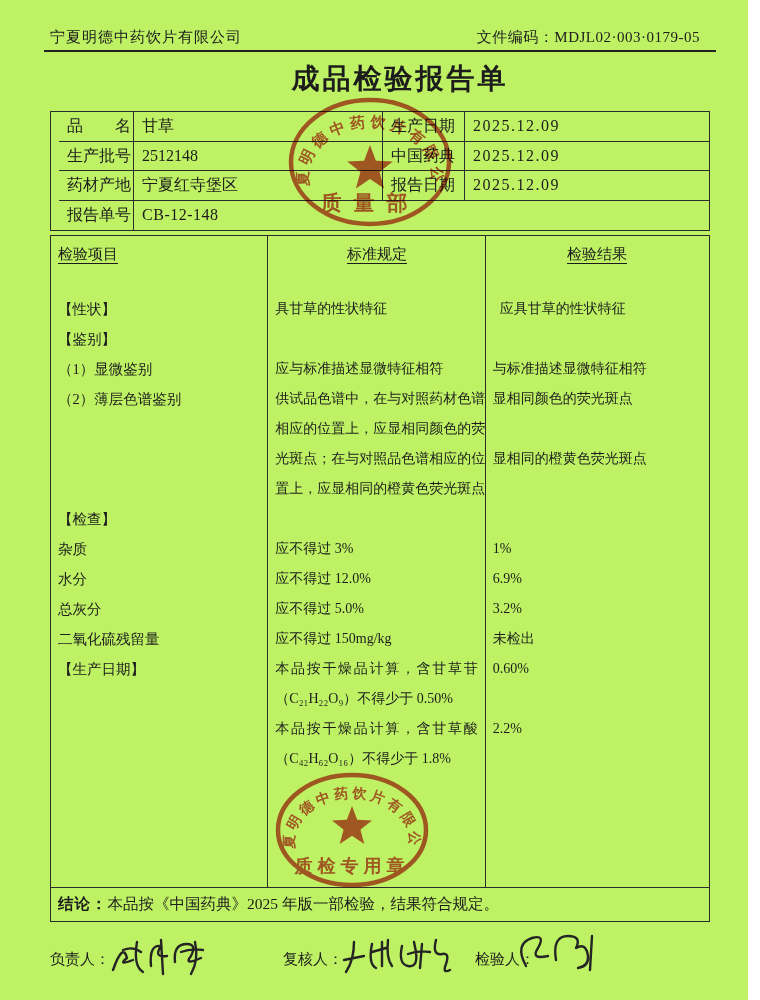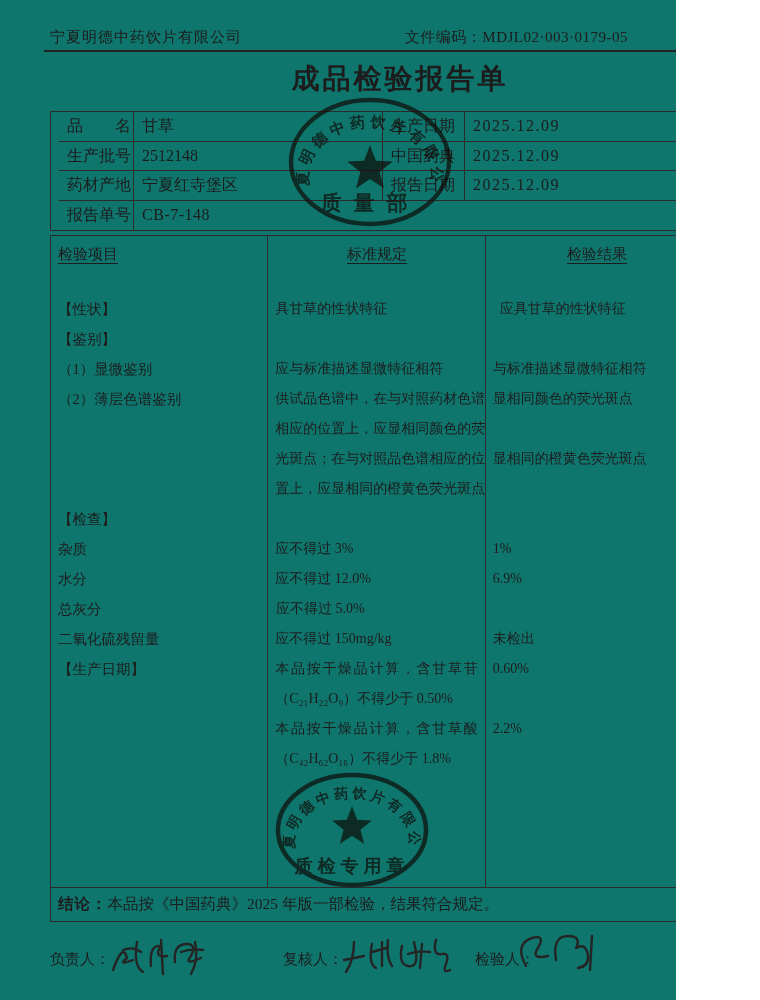--- a/index.html
+++ b/index.html
@@ -1,17 +1,17 @@
 <!DOCTYPE html>
 <html><head>
 <meta charset="utf-8">
 <style>
   html,body{margin:0;padding:0;background:#ffffff;}
   .page{
-    position:relative;width:676px;height:1000px;background:#0f766e;
+    position:relative;width:748px;height:1000px;background:#bef264;
     font-family:"Liberation Serif","DejaVu Serif",serif;color:#1c1c1c;overflow:hidden;
   }
   
   .hdr-company{position:absolute;left:50px;top:28px;font-size:15px;letter-spacing:1px;}
   .hdr-code{position:absolute;right:48px;top:28px;font-size:15px;letter-spacing:.5px;}
   .hdr-rule{position:absolute;left:44px;top:50px;width:672px;height:2px;background:#222;}
   .title{position:absolute;left:0;top:60px;width:760px;text-align:center;
          font-size:28px;font-weight:bold;letter-spacing:3px;margin-left:20px;}
   
   .info-table{position:absolute;left:50px;top:111px;width:660px;border:1.5px solid #2b2b2b;box-sizing:border-box;padding-left:8px;}
@@ -77,21 +77,21 @@
       <div class="ic v2">2025.12.09</div>
     </div>
     <div class="info-row">
       <div class="ic l1">药材产地</div>
       <div class="ic v1">宁夏红寺堡区</div>
       <div class="ic l2">报告日期</div>
       <div class="ic v2">2025.12.09</div>
     </div>
     <div class="info-row">
       <div class="ic l1">报告单号</div>
-      <div class="ic vwide">CB-7-148</div>
+      <div class="ic vwide">CB-12-148</div>
     </div>
   </div>
 
   <div class="main-table">
     <div class="vdiv d1"></div>
     <div class="vdiv d2"></div>
     <div class="mth h1">检验项目</div>
     <div class="mth h2">标准规定</div>
     <div class="mth h3">检验结果</div>
 
@@ -142,20 +142,21 @@
         <div class="sc c3">1%</div>
       </div>
       <div class="srow">
         <div class="sc c1">水分</div>
         <div class="sc c2">应不得过 12.0%</div>
         <div class="sc c3">6.9%</div>
       </div>
       <div class="srow">
         <div class="sc c1">总灰分</div>
         <div class="sc c2">应不得过 5.0%</div>
+        <div class="sc c3">3.2%</div>
       </div>
       <div class="srow">
         <div class="sc c1">二氧化硫残留量</div>
         <div class="sc c2">应不得过 150mg/kg</div>
         <div class="sc c3">未检出</div>
       </div>
       <div class="srow">
         <div class="sc c1">【生产日期】</div>
         <div class="sc c2 jz">本品按干燥品计算，含甘草苷</div>
         <div class="sc c3">0.60%</div>

